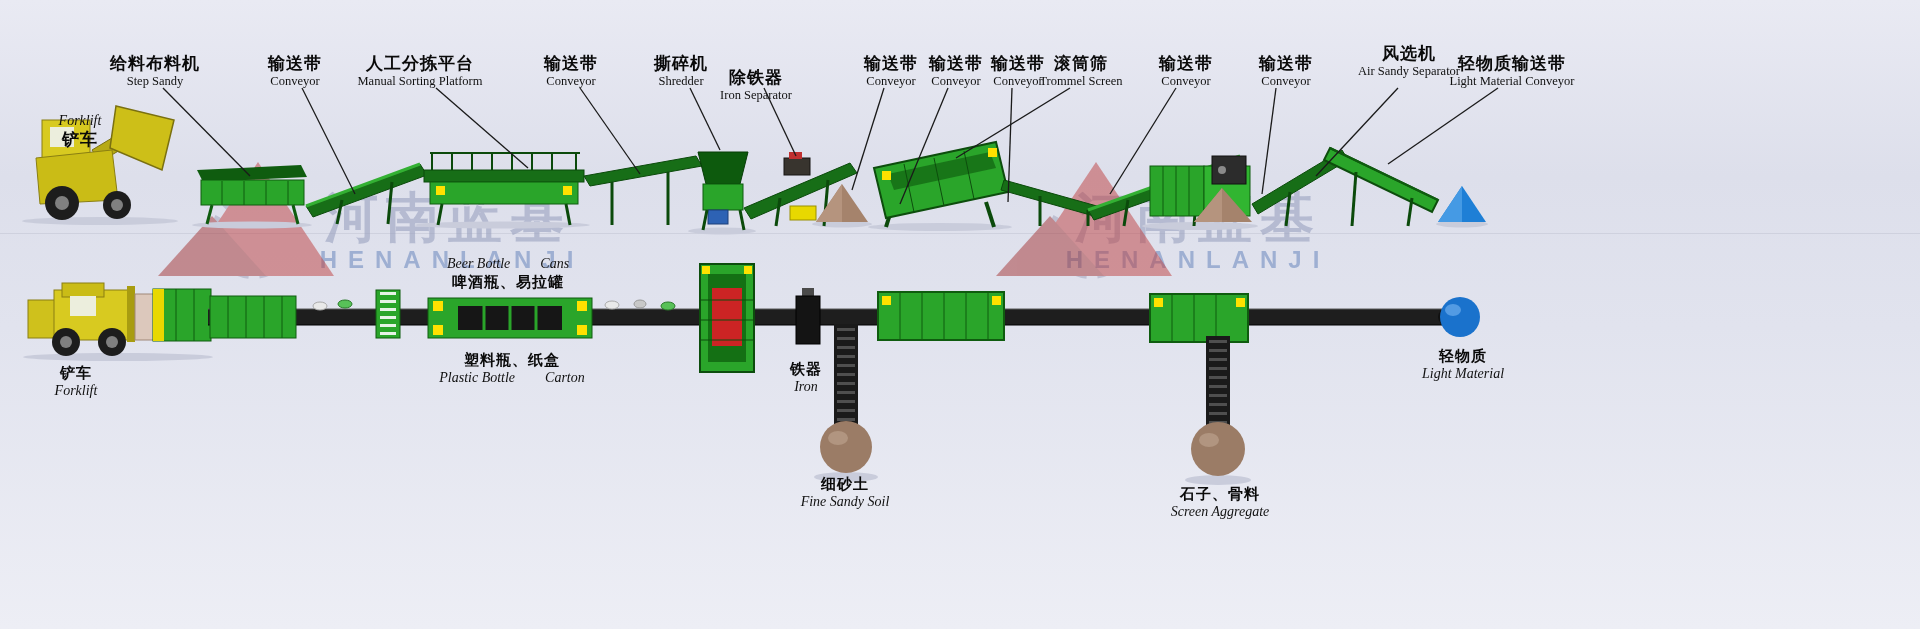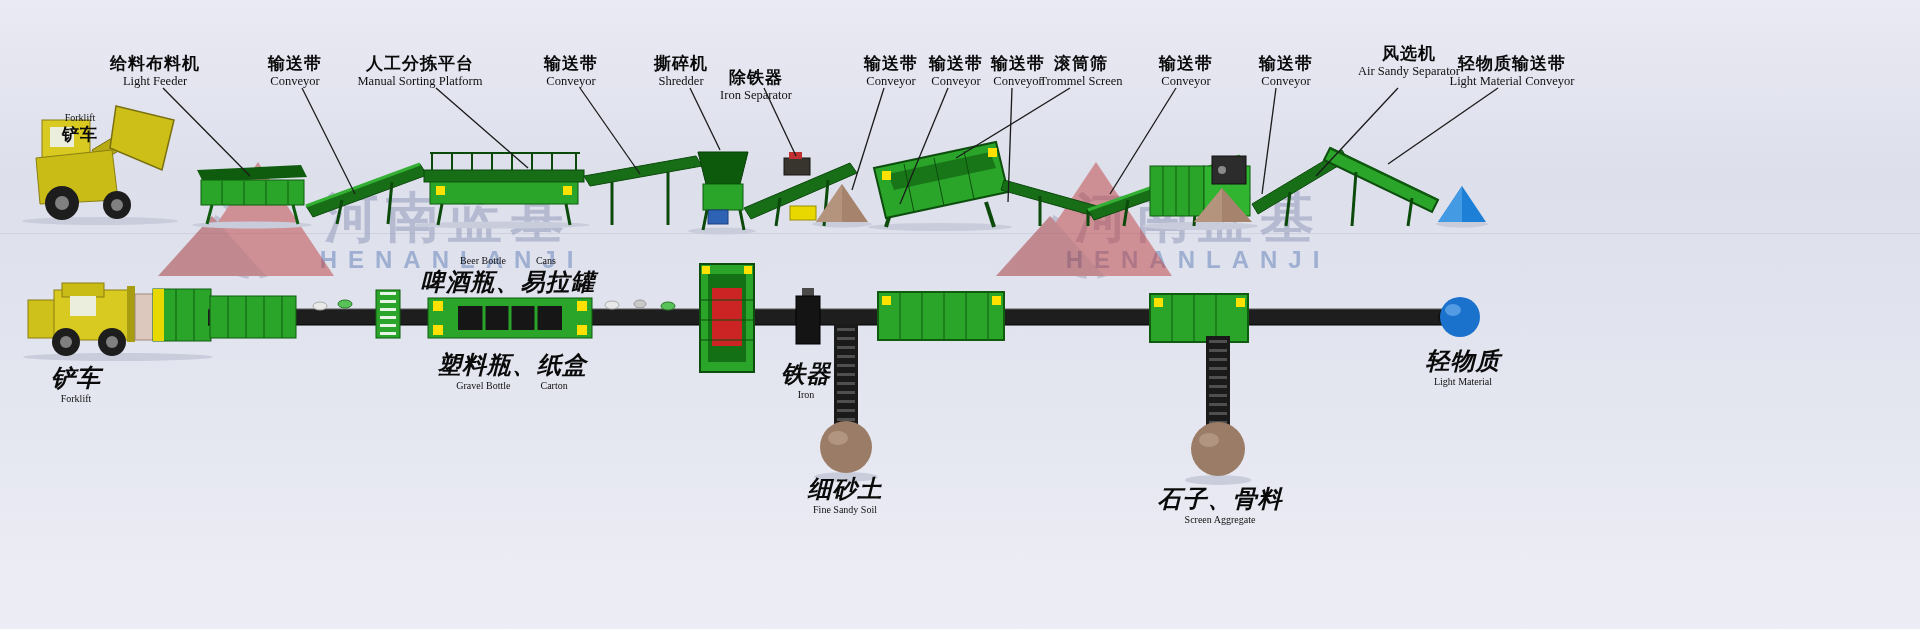--- a/index.html
+++ b/index.html
@@ -6,23 +6,23 @@
   html,body { width:1920px; height:629px; overflow:hidden; background:#e2e4ee; }
   .canvas {
     position:relative; width:1920px; height:629px;
     background:linear-gradient(180deg,#e9eaf3 0%,#dddfeb 28%,#e1e3ee 52%,#edeef5 100%);
     font-family:"Liberation Sans", sans-serif;
   }
   .floor-line { position:absolute; left:0; top:233px; width:100%; height:1px; background:#c7cad8; opacity:.7; z-index:0; }
   svg.scene { position:absolute; left:0; top:0; z-index:2; }
   .label { position:absolute; transform:translateX(-50%); text-align:center; z-index:3; white-space:nowrap;margin-top:8px; }
   .label .cn { font-size:17px; font-weight:700; color:#0a0a0a; letter-spacing:1px; line-height:1.2; font-family:"Liberation Sans", sans-serif; }
-  .label .cn.big { font-size:24px;font-style:italic; }
+  .label .cn.big { font-size:15px; }
   .label .en { font-size:12.5px; color:#101010; font-family:"Liberation Serif", serif; line-height:1.25; }
-  .label .en.big { font-size:10px; }
+  .label .en.big { font-size:14px;font-style:italic; }
   .label .row { display:flex; gap:30px; justify-content:center; }
   .wm-text { position:absolute; transform:translateX(-50%); text-align:right; z-index:1; white-space:nowrap; }
   .wm-cn { font-size:54px; font-weight:700; color:#9aa2c0; opacity:.6; letter-spacing:8px; font-family:"Liberation Sans", sans-serif; }
   .wm-en { font-size:24px; font-weight:700; color:#8ea3cc; opacity:.8; letter-spacing:11px; font-family:Liberation Sans, sans-serif; }
 </style>
 </head>
 <body>
 
 <div class="canvas">
 
@@ -324,21 +324,21 @@
       <line x1="1070" y1="88" x2="956" y2="158"></line>
       <line x1="1176" y1="88" x2="1110" y2="194"></line>
       <line x1="1276" y1="88" x2="1262" y2="194"></line>
       <line x1="1398" y1="88" x2="1316" y2="176"></line>
       <line x1="1498" y1="88" x2="1388" y2="164"></line>
     </g>
   </svg>
 
   <div class="label" style="left:155px;top:46px">
     <div class="cn">给料布料机</div>
-    <div class="en">Light Feeder</div>
+    <div class="en">Step Sandy</div>
   </div>
   <div class="label" style="left:295px;top:46px">
     <div class="cn">输送带</div>
     <div class="en">Conveyor</div>
   </div>
   <div class="label" style="left:420px;top:46px">
     <div class="cn">人工分拣平台</div>
     <div class="en">Manual Sorting Platform</div>
   </div>
   <div class="label" style="left:571px;top:46px">
@@ -395,21 +395,21 @@
     <div class="row">
       <span class="en big">Beer Bottle</span>
       <span class="en big">Cans</span>
     </div>
     <div class="cn big">啤酒瓶、易拉罐</div>
   </div>
 
   <div class="label" style="left:512px;top:343px">
     <div class="cn big">塑料瓶、纸盒</div>
     <div class="row">
-      <span class="en big">Gravel Bottle</span>
+      <span class="en big">Plastic Bottle</span>
       <span class="en big">Carton</span>
     </div>
   </div>
 
   <div class="label" style="left:806px;top:352px">
     <div class="cn big">铁器</div>
     <div class="en big">Iron</div>
   </div>
 
   <div class="label" style="left:845px;top:467px">

